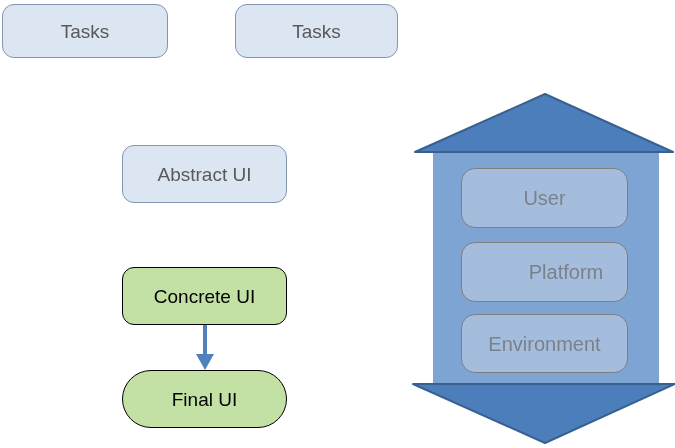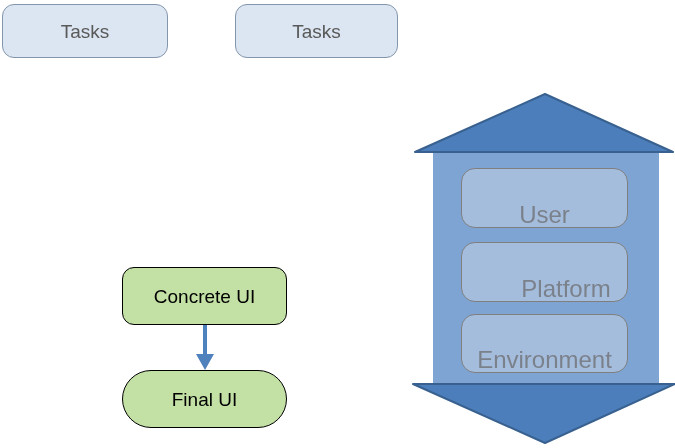--- a/index.html
+++ b/index.html
@@ -34,22 +34,21 @@
   .green-box {
     background: var(--green-box-fill);
     border: 1.6px solid var(--green-box-border);
     color: var(--green-box-text);
   }
   .inner-box {
     background: var(--inner-box-fill);
     border: 1.5px solid var(--inner-box-border);
     color: var(--inner-box-text);
     border-radius: 14px;
-    font-size: 24px;
-    align-items: flex-end;
+    font-size: 20px;
   }
   .box-tasks      { left: 2px;   top: 4px;   width: 166px; height: 54px; text-align: center; }
   .box-domain     { left: 235px; top: 4px;   width: 163px; height: 54px; }
   .box-abstract   { left: 122px; top: 145px; width: 165px; height: 58px; }
   .box-concrete   { left: 122px; top: 267px; width: 165px; height: 58px; }
   .box-final      { left: 122px; top: 370px; width: 165px; height: 58px; border-radius: 29px; }
   .box-user       { left: 461px; top: 168px; width: 167px; height: 60px; }
   .box-platform   { left: 461px; top: 242px; width: 167px; height: 60px; padding-left: 43px; }
   .box-environment{ left: 461px; top: 314px; width: 167px; height: 59px; }
   svg.layer {
@@ -92,20 +91,23 @@
   </svg>
 
   <div class="box light-box box-tasks">
     <span>Tasks</span>
   </div>
 
   <div class="box light-box box-domain">
     <span>Tasks</span>
   </div>
 
+  <div class="box light-box box-abstract">
+    <span>Abstract UI</span>
+  </div>
 
   <div class="box green-box box-concrete">
     <span>Concrete UI</span>
   </div>
 
   <div class="box green-box box-final">
     <span>Final UI</span>
   </div>
 
   <div class="box inner-box box-user">

